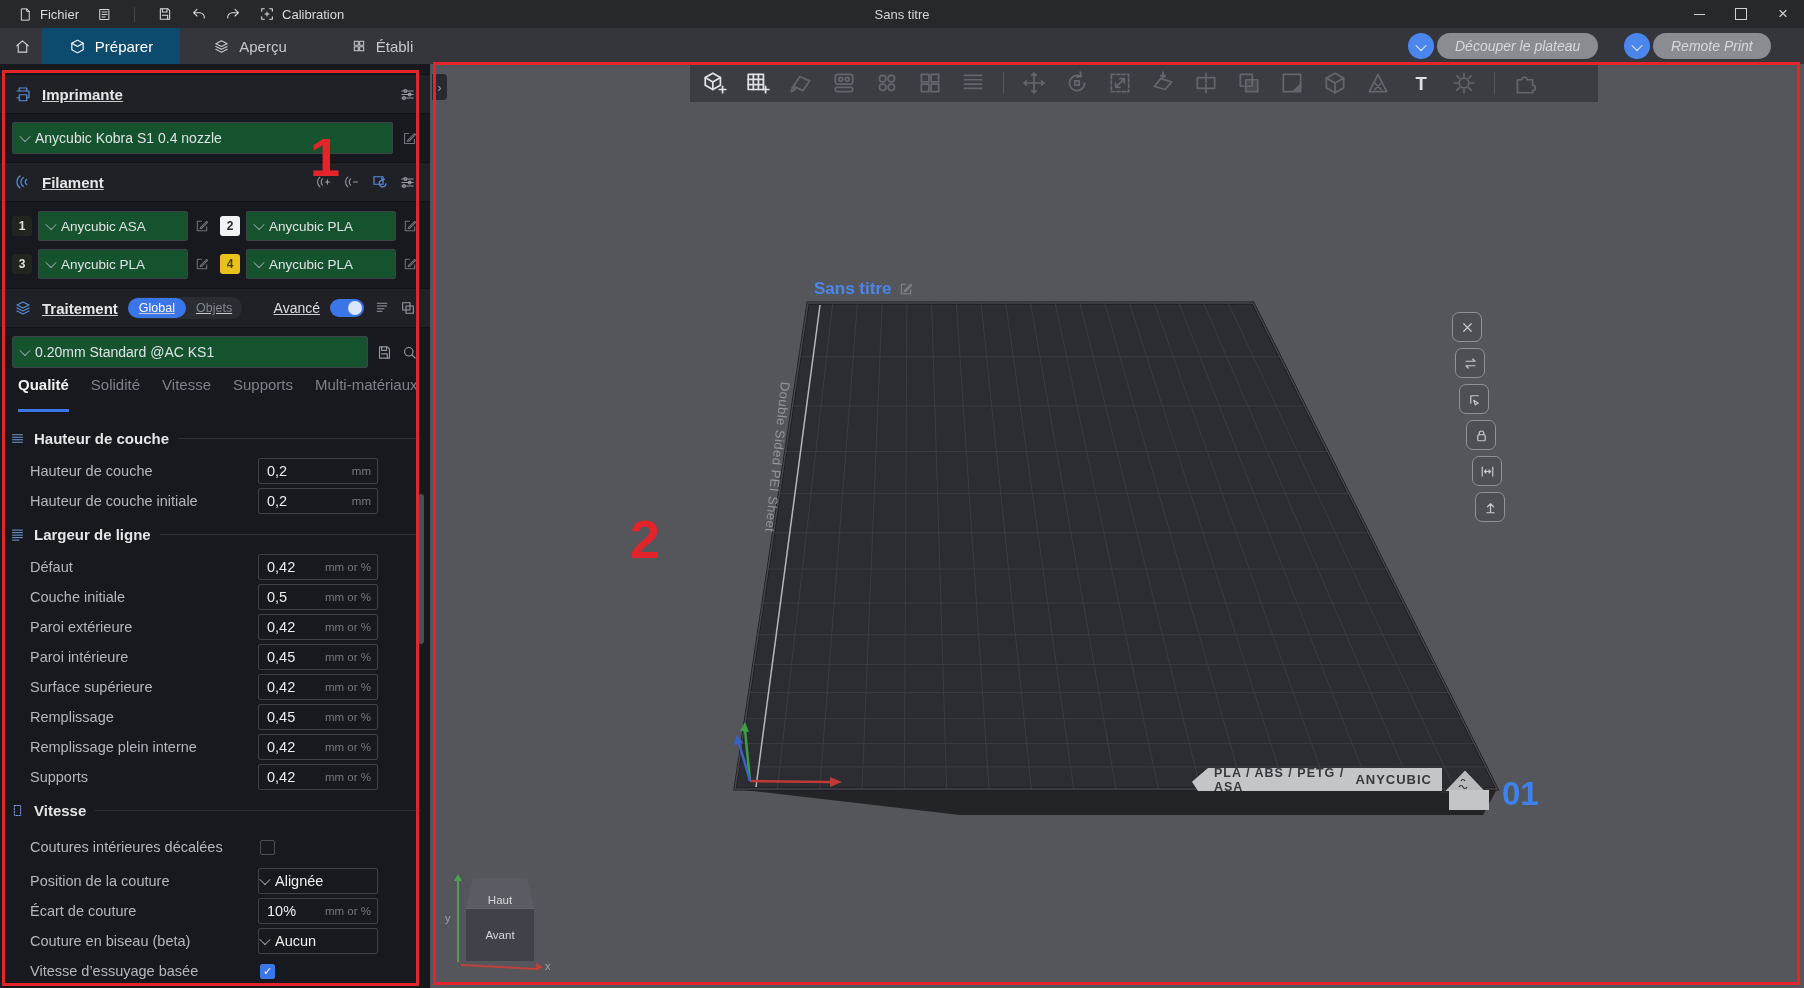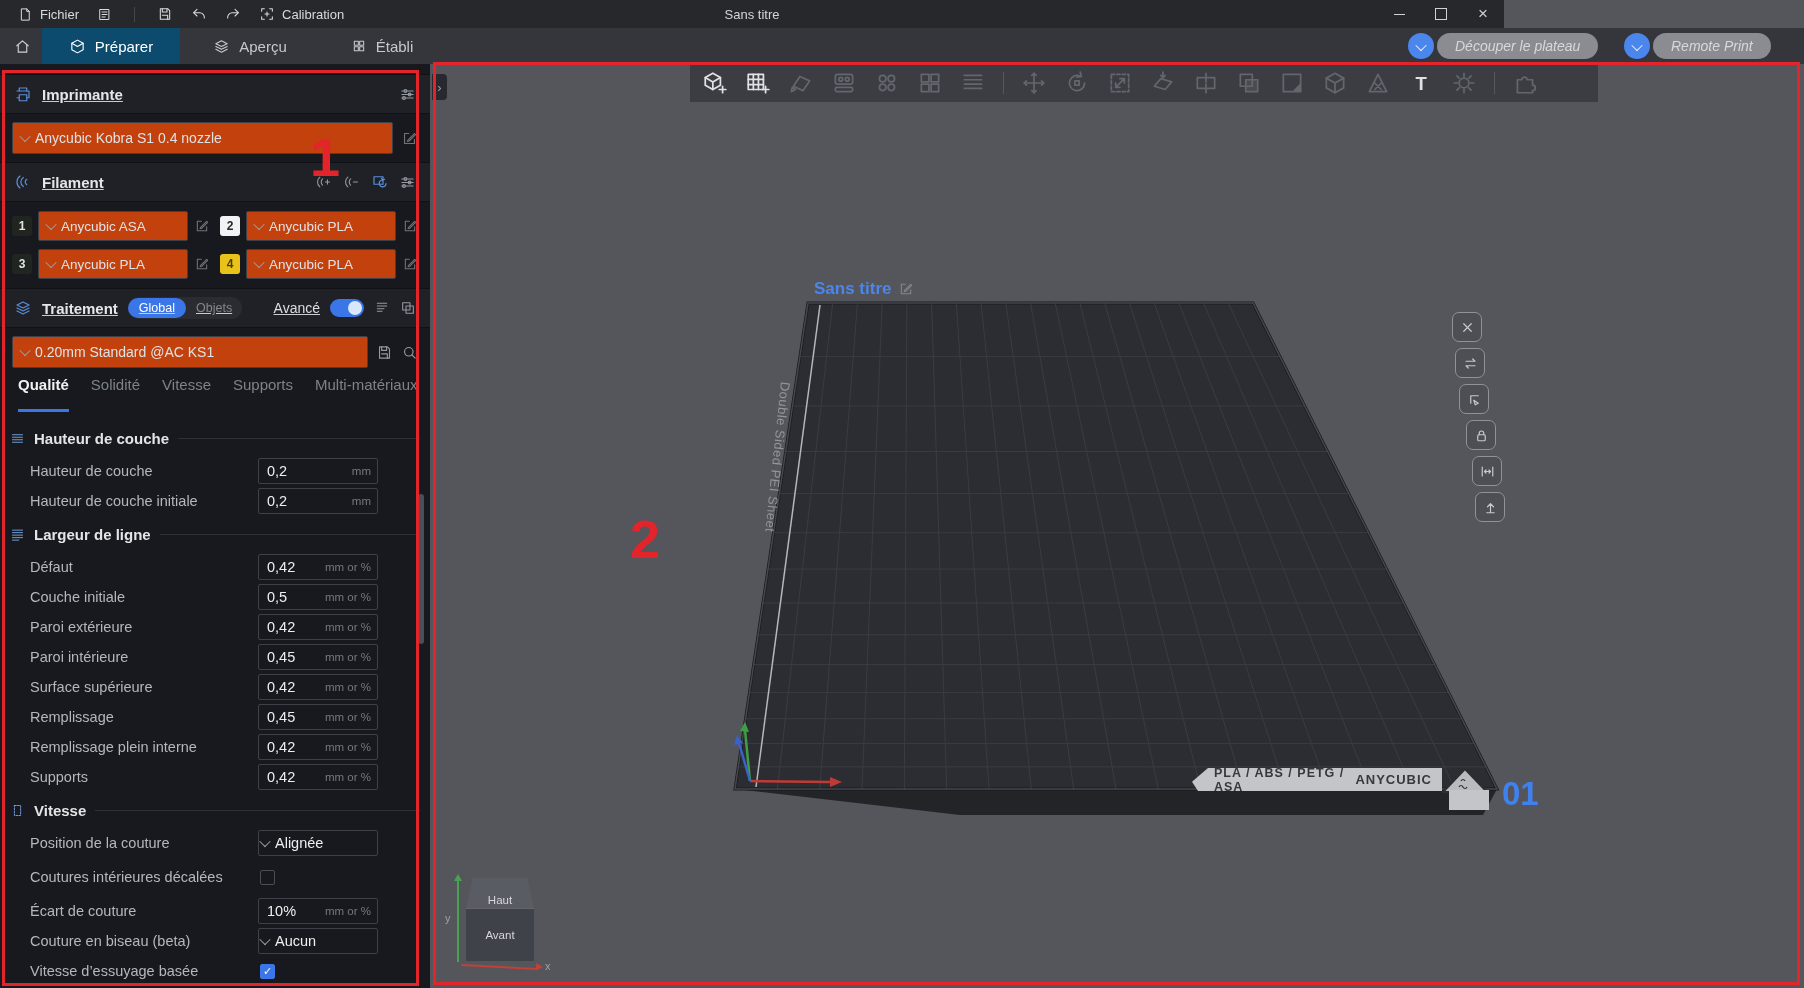--- a/index.html
+++ b/index.html
@@ -3,21 +3,21 @@
 <meta charset="utf-8">
 <style>
   html,body{margin:0;padding:0;background:#222;}
   #app{position:relative;width:1804px;height:988px;overflow:hidden;background:#55565b;
        font-family:"Liberation Sans","DejaVu Sans",sans-serif;-webkit-font-smoothing:antialiased;}
   .abs{position:absolute;}
   .ic{fill:none;stroke:currentColor;stroke-width:1.6;stroke-linecap:round;stroke-linejoin:round;display:block;}
   .chev{display:inline-block;width:7px;height:7px;border-left:1.6px solid currentColor;border-bottom:1.6px solid currentColor;transform:rotate(-45deg) translate(1px,-1px);margin:0 6px 0 2px;flex:none;color:#9a9da4;}
 
   
-  #titlebar{left:0;top:0;width:1504px;height:28px;background:#26282c;color:#d9dadd;font-size:13px;}
+  #titlebar{left:0;top:0;width:1804px;height:28px;background:#26282c;color:#d9dadd;font-size:13px;}
   #titlebar .grp{display:flex;align-items:center;height:100%;gap:10px;padding-left:14px;}
   .tb-btn{display:flex;align-items:center;gap:7px;color:#d9dadd;height:22px;padding:0 4px;border-radius:3px;}
   .tb-div{width:1px;height:15px;background:#45474d;margin:0 8px;}
   #win-title{left:50%;top:0;transform:translateX(-50%);height:28px;display:flex;align-items:center;color:#d4d5d8;font-size:13px;}
   #win-ctrls{right:0;top:0;height:28px;display:flex;}
   .wbtn{width:42px;height:28px;display:flex;align-items:center;justify-content:center;color:#cfd1d4;font-size:15px;}
 
   
   #tabbar{left:0;top:28px;width:1804px;height:36px;background:#34363c;}
   #home-btn{left:6px;top:32px;width:32px;height:28px;display:flex;align-items:center;justify-content:center;color:#cfd1d4;}
@@ -31,21 +31,21 @@
   .pill-body{height:26px;border-radius:13px;background:#8a8c91;color:#d6d8db;font-size:14px;display:flex;align-items:center;justify-content:center;margin-left:3px;padding:0 18px;font-style:italic;}
 
   
   #sidebar{left:0;top:64px;width:430px;height:924px;background:#17191e;color:#c9cbcf;overflow:hidden;padding-top:10px;box-sizing:border-box;}
   .sec-header{height:38px;background:#1f2127;display:flex;align-items:center;gap:10px;padding:0 14px;border-top:1px solid #101216;border-bottom:1px solid #101216;text-decoration:underline;}
   .sec-title{font-size:15px;font-weight:bold;color:#e4e6e8;}
   .sec-sp{flex:1;}
   .hdr-ic{color:#5b8dd6;}
   .tool-ic{color:#9599a1;}
   .row-pad{display:flex;align-items:center;gap:8px;padding:8px 12px;}
-  .selbox{display:flex;align-items:center;height:30px;border:1px solid #3e4148;border-radius:2px;background:#c2410c;font-size:14px;color:#e0e2e5;padding:0 6px;min-width:0;}
+  .selbox{display:flex;align-items:center;height:30px;border:1px solid #3e4148;border-radius:2px;background:#14532d;font-size:14px;color:#e0e2e5;padding:0 6px;min-width:0;}
   .selbox .txt{white-space:nowrap;overflow:hidden;text-overflow:ellipsis;}
   .editic{color:#6f737a;flex:none;}
   #filament-grid{display:grid;grid-template-columns:1fr 1fr;gap:8px 10px;padding:9px 12px;}
   .fil-cell{display:flex;align-items:center;gap:6px;min-width:0;}
   .fil-badge{width:20px;height:20px;border-radius:3px;display:flex;align-items:center;justify-content:center;font-size:12px;font-weight:bold;flex:none;}
   .fb1,.fb3{background:#20261f;color:#e0e2e4;}
   .fb2{background:#f2f3f4;color:#26282c;}
   .fb4{background:#e9c319;color:#4a3d05;}
   .fil-sel{flex:1;height:28px;font-size:13.5px;}
   .scope{display:flex;background:#2a2c32;border-radius:12px;height:22px;align-items:center;font-size:12.5px;}
@@ -445,30 +445,30 @@
           </span>
         </div>
 
       <div class="ghead">
         <svg class="ic gi" width="15" height="15" viewBox="0 0 24 24">
             <rect x="7" y="4" width="10" height="16" stroke-dasharray="3 2"></rect>
           </svg>
         <span class="gt">Vitesse</span>
           <span class="gl"></span>
       </div>
+      <div class="prow" style="min-height:38px">
+        <span class="plabel">Coutures intérieures décalées</span>
+        <span class="pcheck"></span>
+      </div>
       <div class="prow">
         <span class="plabel">Position de la couture</span>
         <span class="pselect">
             <span class="chev"></span>
             <span class="pval">Alignée</span>
           </span>
-      </div>
-      <div class="prow" style="min-height:38px">
-        <span class="plabel">Coutures intérieures décalées</span>
-        <span class="pcheck"></span>
       </div>
       <div class="prow">
         <span class="plabel">Écart de couture</span>
         <span class="pinput">
             <span class="pval">10%</span>
             <span class="punit">mm or %</span>
           </span>
       </div>
       <div class="prow">
         <span class="plabel">Couture en biseau (beta)</span>

